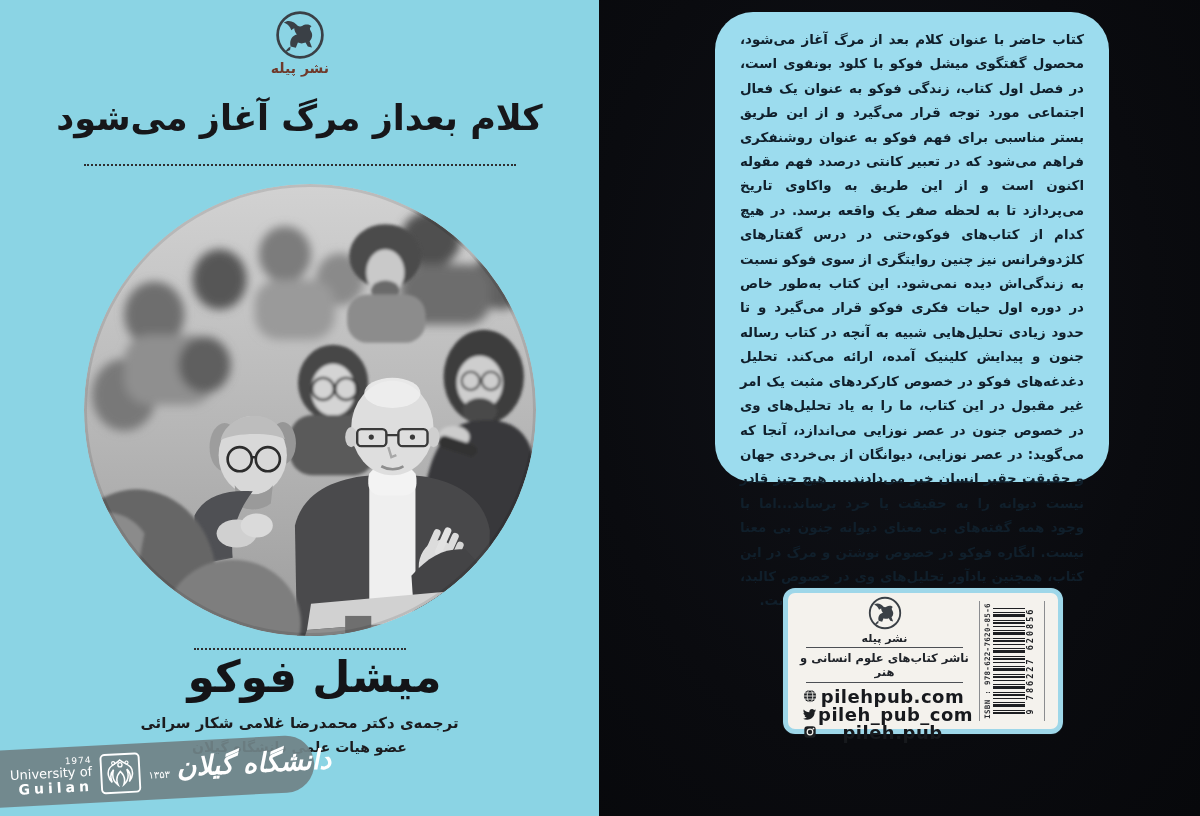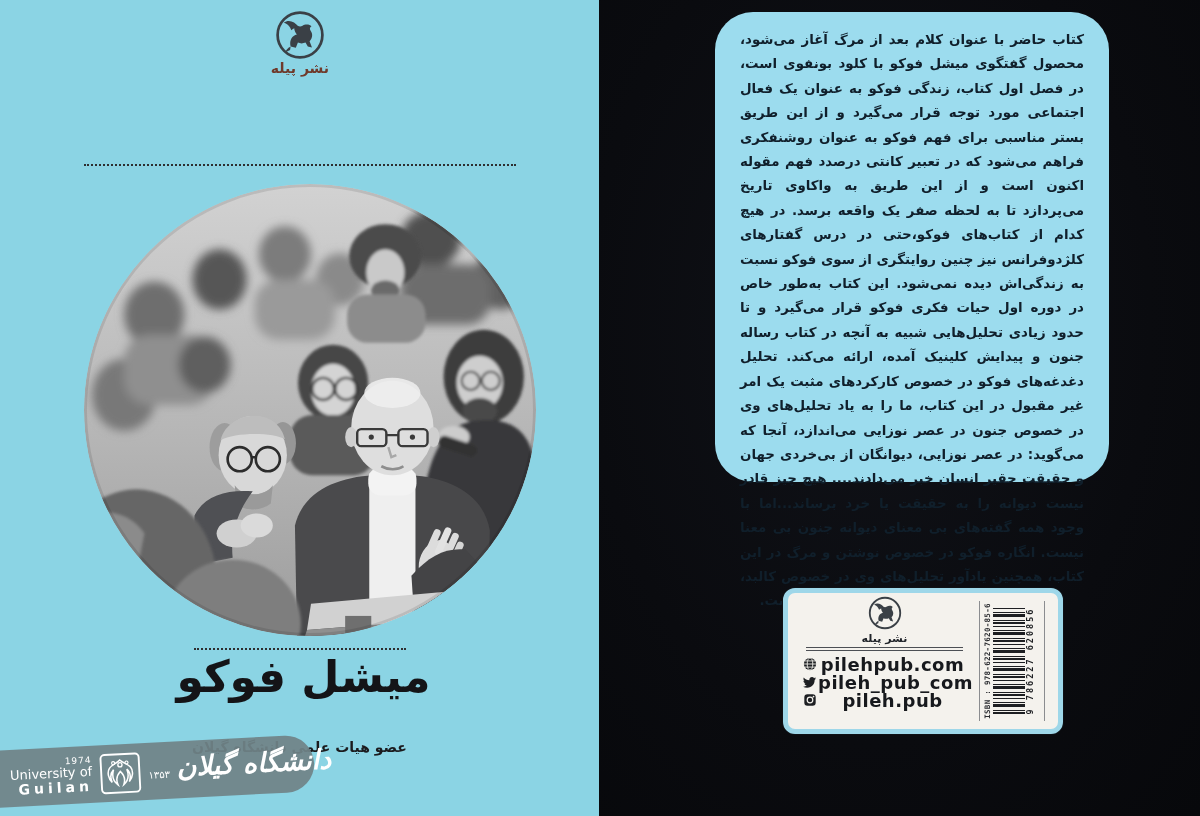--- a/index.html
+++ b/index.html
@@ -12,21 +12,21 @@
   .front-logo-label{position:absolute;left:240px;top:60px;width:120px;text-align:center;
         font-size:14px;font-weight:bold;color:#6f3a2b;direction:rtl;}
   .front-title{position:absolute;left:0;top:98px;width:599px;text-align:center;
         font-size:35px;font-weight:bold;color:#17171a;direction:rtl;letter-spacing:0;}
   .dotted-rule{position:absolute;border-top:2.6px dotted #2e2e30;}
   .rule-1{left:84px;top:164px;width:432px;}
   .rule-2{left:194px;top:648px;width:212px;}
   .photo-wrap{position:absolute;left:84px;top:184px;width:452px;height:452px;border-radius:50%;
         overflow:hidden;}
   .photo-svg{display:block;width:452px;height:452px;}
-  .front-author{position:absolute;left:4px;top:651px;width:599px;text-align:center;
+  .front-author{position:absolute;left:15px;top:651px;width:599px;text-align:center;
         font-size:44px;font-weight:bold;color:#141417;direction:rtl;}
   .front-trans1{position:absolute;left:0;top:714px;width:599px;text-align:center;
         font-size:15px;font-weight:bold;color:#1b1b1e;direction:rtl;}
   .front-trans2{position:absolute;left:0;top:739px;width:599px;text-align:center;
         font-size:14px;font-weight:bold;color:#1b1b1e;direction:rtl;}
 
   
   .watermark{position:absolute;left:-6px;top:751px;width:322px;height:57px;
         background:rgba(112,131,136,0.93);border-radius:0 30px 30px 0;
         transform:rotate(-3deg);transform-origin:0 100%;
@@ -90,20 +90,21 @@
     </symbol>
   </svg>
 
   <div class="front-cover">
 
     <svg class="front-logo" viewBox="0 0 48 48">
       <use href="#pegasus"></use>
     </svg>
     <div class="front-logo-label">نشر پیله</div>
 
+    <div class="front-title">کلام بعداز مرگ آغاز می‌شود</div>
     <div class="dotted-rule rule-1"></div>
 
     <div class="photo-wrap">
       <svg class="photo-svg" viewBox="0 0 450 450">
         <defs>
           <clipPath id="pc">
               <circle cx="225" cy="225" r="225"></circle>
             </clipPath>
           <linearGradient id="bgg" x1="0" y1="0" x2="0" y2="1">
             <stop offset="0" stop-color="#d2d2d2"></stop>
@@ -212,36 +213,38 @@
             <ellipse cx="148" cy="438" rx="68" ry="64" fill="#7e7e7e"></ellipse>
             <path d="M0 330 C26 322 48 330 60 348 L40 450 L0 450 Z" fill="#8b8b8b"></path>
           </g>
           <circle cx="225" cy="225" r="223.5" fill="none" stroke="#000" stroke-opacity="0.10" stroke-width="3"></circle>
         </g>
       </svg>
     </div>
 
     <div class="dotted-rule rule-2"></div>
     <div class="front-author">میشل فوکو</div>
+    <div class="front-trans1">ترجمه‌ی دکتر محمدرضا غلامی شکار سرائی</div>
     <div class="front-trans2">عضو هیات علمی دانشگاه گیلان</div>
   </div>
 
   <div class="back-cover">
 
     <div class="blurb-box">
       <div class="blurb-text">کتاب حاضر با عنوان کلام بعد از مرگ آغاز می‌شود، محصول گفتگوی میشل فوکو با کلود بونفوی است، در فصل اول کتاب، زندگی فوکو به عنوان یک فعال اجتماعی مورد توجه قرار می‌گیرد و از این طریق بستر مناسبی برای فهم فوکو به عنوان روشنفکری فراهم می‌شود که در تعبیر کانتی درصدد فهم مقوله اکنون است و از این طریق به واکاوی تاریخ می‌پردازد تا به لحظه صفر یک واقعه برسد. در هیچ کدام از کتاب‌های فوکو،حتی در درس گفتارهای کلژدوفرانس نیز چنین روایتگری از سوی فوکو نسبت به زندگی‌اش دیده نمی‌شود. این کتاب به‌طور خاص در دوره اول حیات فکری فوکو قرار می‌گیرد و تا حدود زیادی تحلیل‌هایی شبیه به آنچه در کتاب رساله جنون و پیدایش کلینیک آمده، ارائه می‌کند. تحلیل دغدغه‌های فوکو در خصوص کارکردهای مثبت یک امر غیر مقبول در این کتاب، ما را به یاد تحلیل‌های وی در خصوص جنون در عصر نوزایی می‌اندازد، آنجا که می‌گوید: در عصر نوزایی، دیوانگان از بی‌خردی جهان و حقیقت حقیر انسان خبر می‌دادند.... هیچ چیز قادر نیست دیوانه را به حقیقت یا خرد برساند...اما با وجود همه گفته‌های بی معنای دیوانه جنون بی معنا نیست. انگاره فوکو در خصوص نوشتن و مرگ در این کتاب، همچنین یادآور تحلیل‌های وی در خصوص کالبد، مرگ و کرانمندی در کتاب پیدایش کلینیک است.</div>
     </div>
 
     <div class="pub-card">
       <div class="pub-left">
         <svg class="pub-logo" viewBox="0 0 48 48">
           <use href="#pegasus"></use>
         </svg>
         <div class="pub-name">نشر پیله</div>
         <div class="pub-rule"></div>
+        <div class="pub-tagline">ناشر کتاب‌های علوم انسانی و هنر</div>
         <div class="pub-rule"></div>
         <div class="pub-links">
           <div class="pub-link-row">
             <svg class="pub-link-icon" viewBox="0 0 16 16">
               <circle cx="8" cy="8" r="7" fill="#1d1f22"></circle>
               <ellipse cx="8" cy="8" rx="3.2" ry="7" fill="none" stroke="#f4f2ed" stroke-width="1"></ellipse>
               <line x1="1" y1="8" x2="15" y2="8" stroke="#f4f2ed" stroke-width="1"></line>
               <line x1="2" y1="4.5" x2="14" y2="4.5" stroke="#f4f2ed" stroke-width="1"></line>
               <line x1="2" y1="11.5" x2="14" y2="11.5" stroke="#f4f2ed" stroke-width="1"></line>
             </svg>

